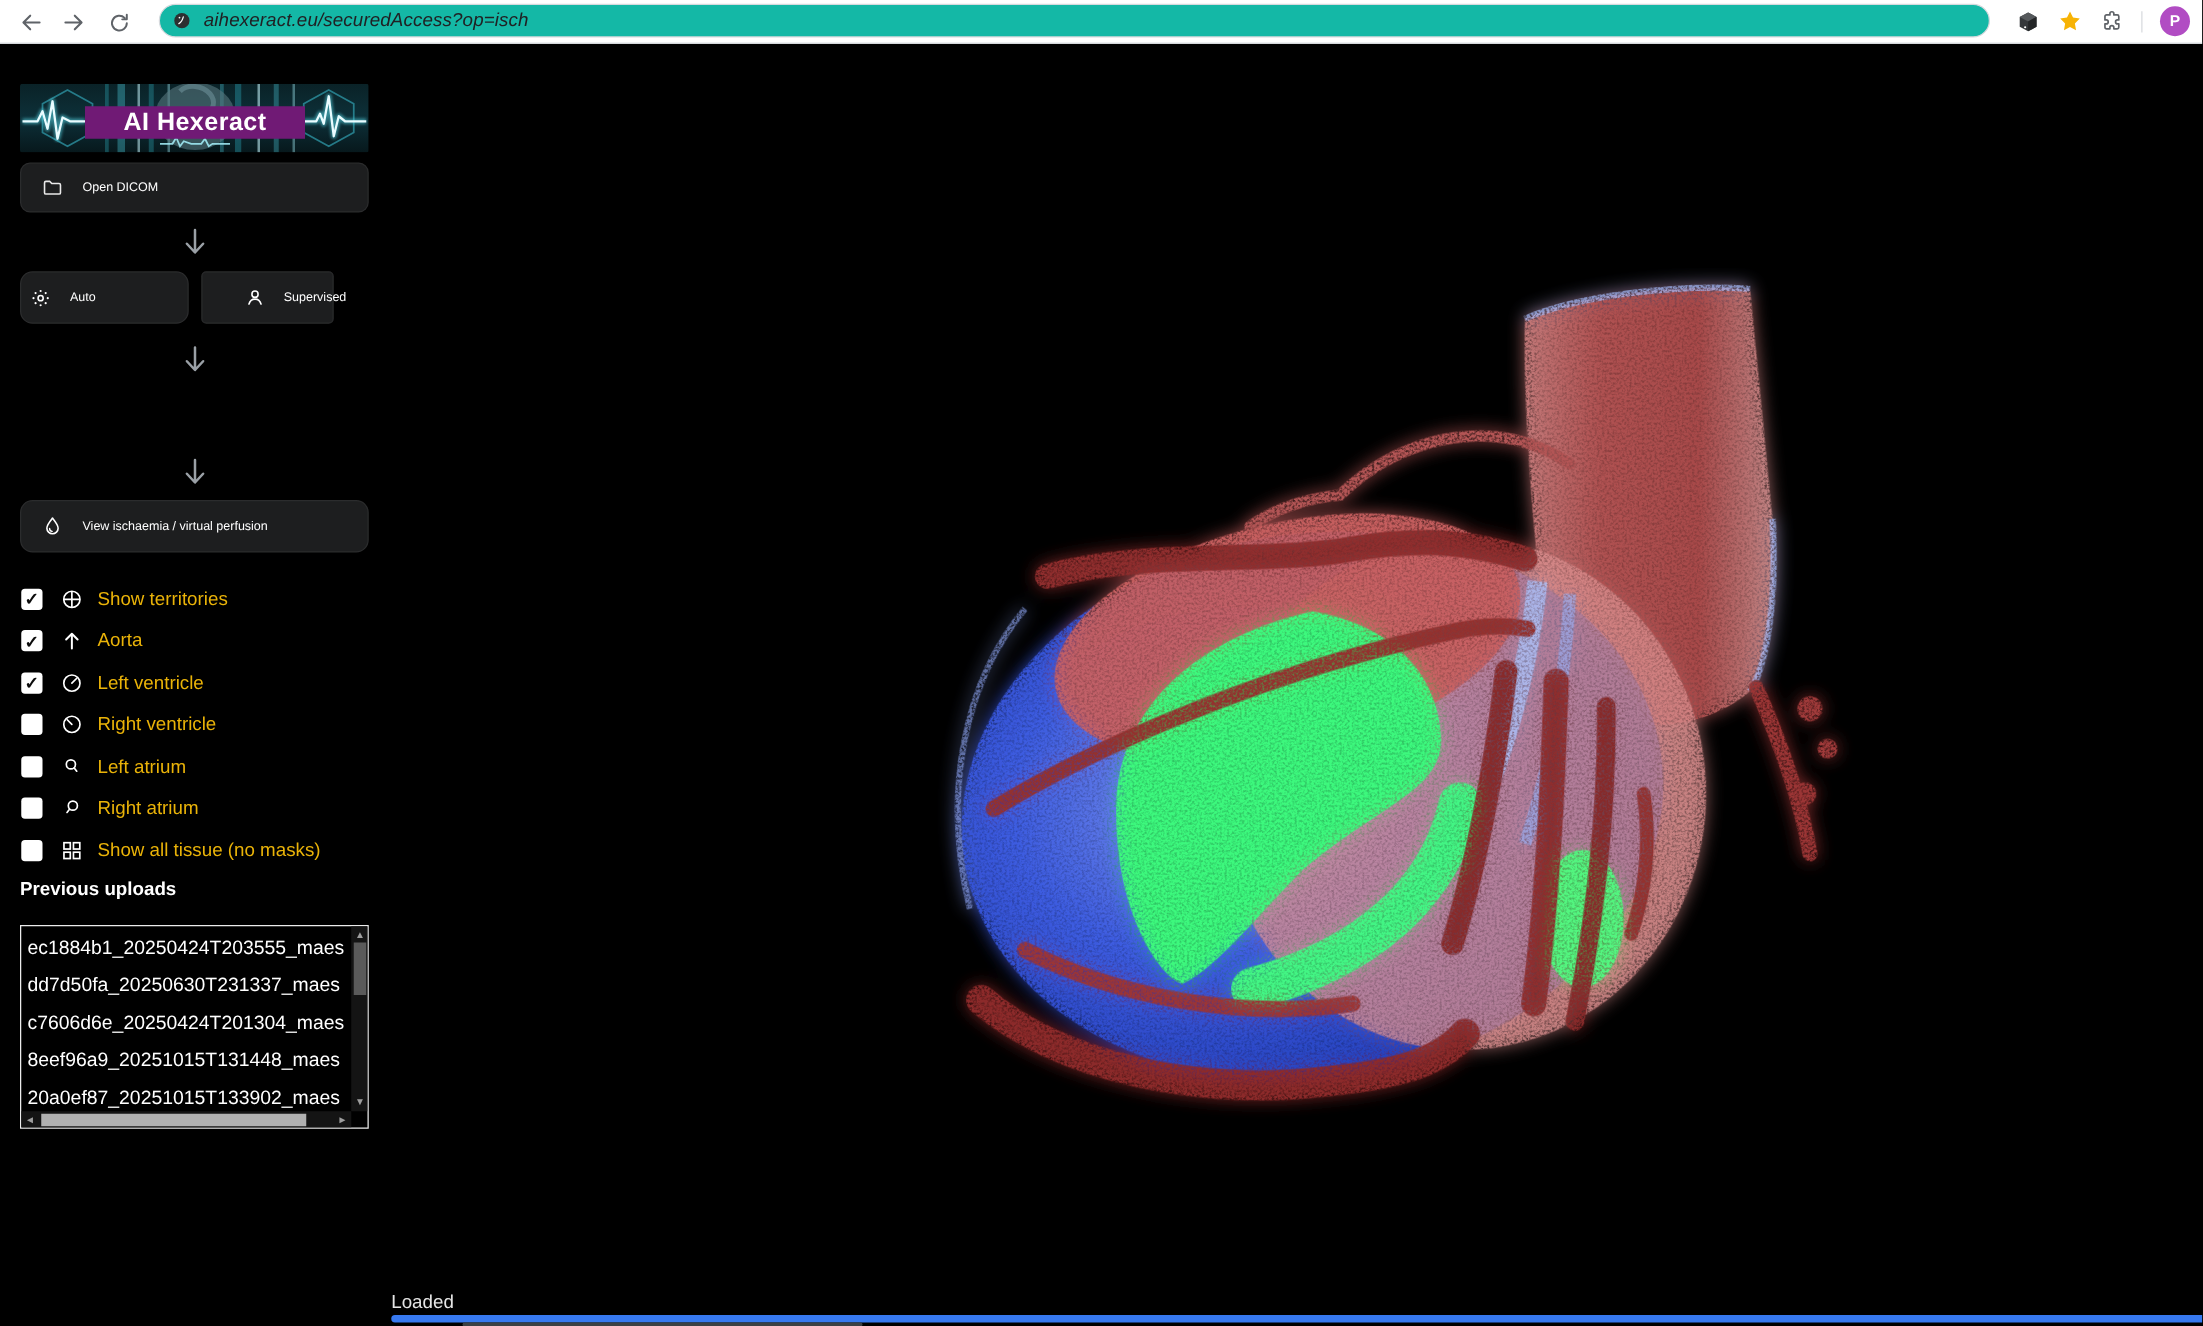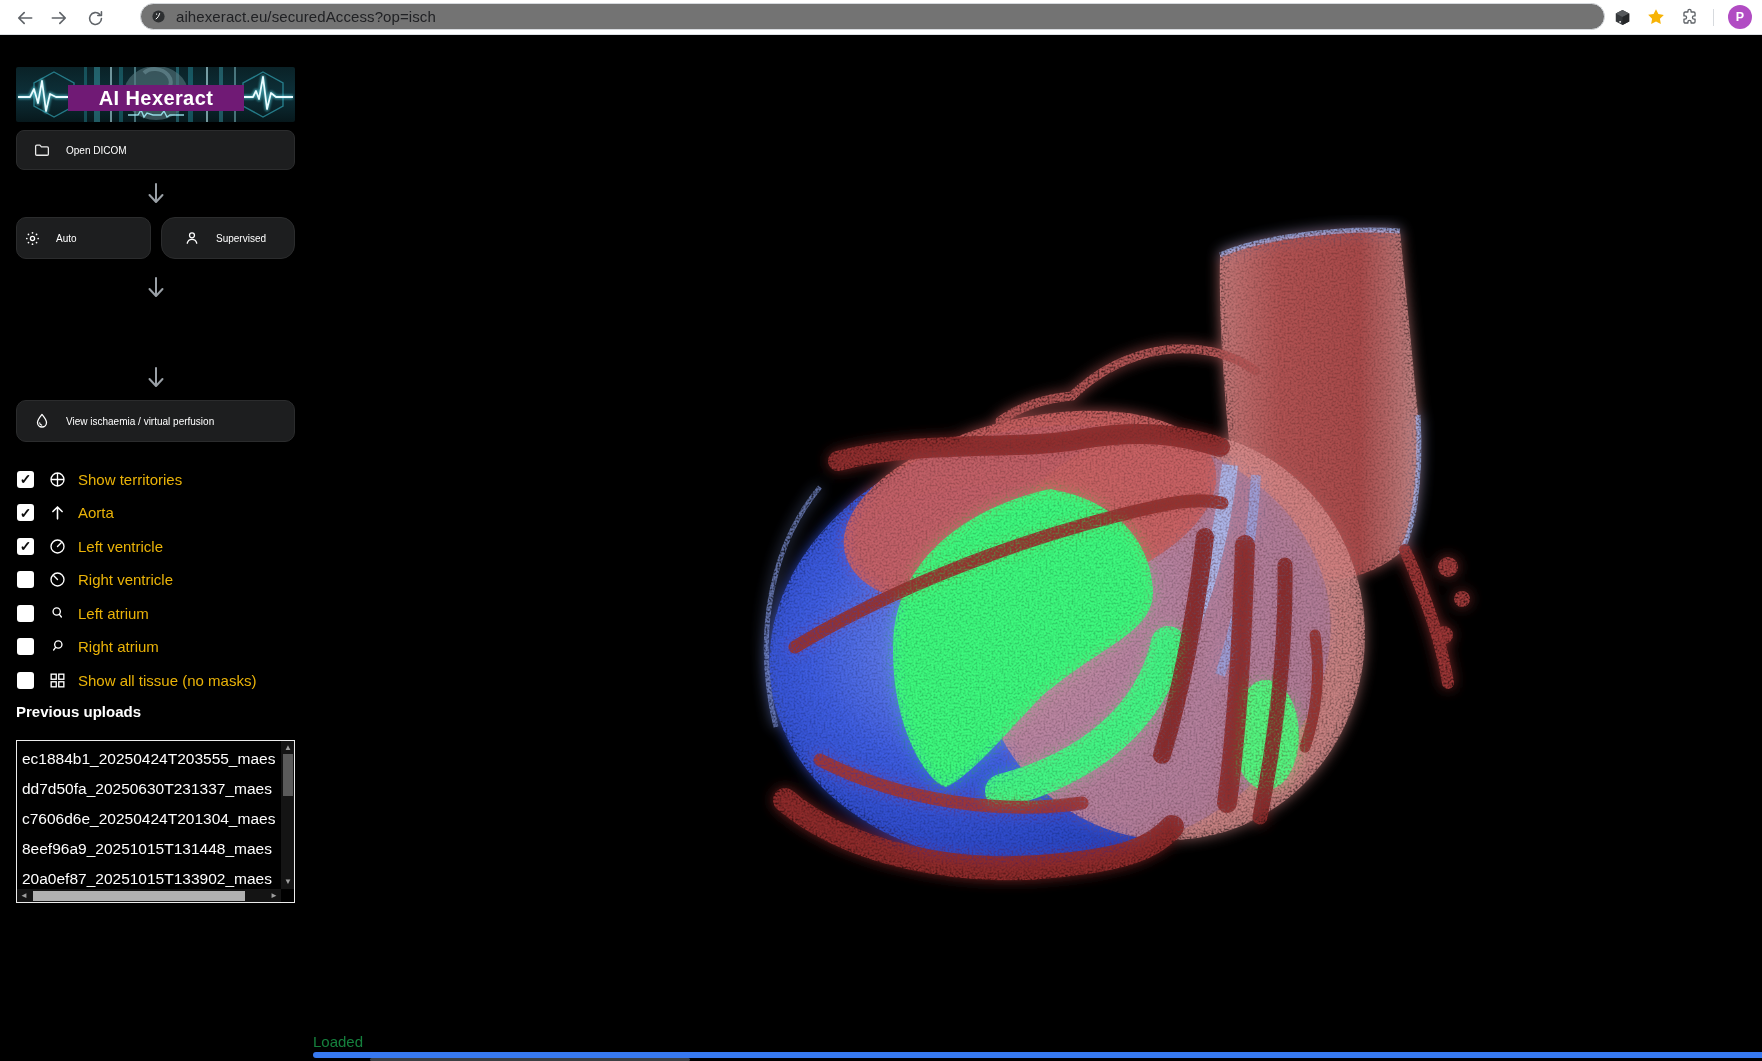--- a/index.html
+++ b/index.html
@@ -3,22 +3,22 @@
 <meta charset="utf-8">
 <style>
   html,body{margin:0;padding:0;background:#000;}
   .screen{position:relative;width:1762px;height:1061px;background:#000;overflow:hidden;
           font-family:"Liberation Sans",sans-serif;-webkit-font-smoothing:antialiased;}
 
   
   .chrome{position:absolute;left:0;top:0;width:1762px;height:34px;background:#ffffff;
           border-bottom:1px solid #dcdfe3;z-index:30;}
   .navbtn{position:absolute;top:7px;width:22px;height:22px;display:flex;align-items:center;justify-content:center;cursor:pointer;}
-  .urlbar{position:absolute;left:140px;top:3px;width:1465px;height:27px;border:1px solid #d6d9dd;
-          border-radius:14px;background:#737373;display:flex;align-items:center;box-sizing:border-box;padding-left:9px;}
+  .urlbar{position:absolute;left:127px;top:3px;width:1465px;height:27px;border:1px solid #d6d9dd;
+          border-radius:14px;background:#14b8a6;display:flex;align-items:center;box-sizing:border-box;padding-left:9px;font-style:italic;}
   .urltext{margin-left:9px;font-size:15px;color:#202124;letter-spacing:.1px;}
   .chrome-right{position:absolute;right:0;top:0;height:34px;display:flex;align-items:center;gap:14px;padding-right:10px;}
   .sep{width:1px;height:17px;background:#d7dade;}
   .avatar{width:24px;height:24px;border-radius:50%;background:#b14cc3;color:#fff;font-size:12.5px;font-weight:bold;
           display:flex;align-items:center;justify-content:center;cursor:pointer;}
 
   
   .sidebar{position:absolute;left:16px;top:35px;width:279px;height:1026px;}
   .logo{position:absolute;left:0;top:32px;width:279px;height:55px;border-radius:2px;overflow:hidden;}
   .logo-textbox{position:absolute;left:52px;top:18px;width:176px;height:26px;background:#701a75;
@@ -40,21 +40,21 @@
   .uploads-items{position:absolute;left:5px;top:3px;right:14px;bottom:14px;overflow:hidden;}
   .upload-item{color:#fff;font-size:15.5px;line-height:30px;white-space:nowrap;cursor:pointer;}
   .vscroll{position:absolute;top:0;right:0;width:13px;bottom:13px;background:#141414;}
   .hscroll{position:absolute;left:0;right:13px;bottom:0;height:13px;background:#141414;}
   .scroll-arrow{position:absolute;color:#9e9e9e;font-size:8px;line-height:8px;cursor:pointer;}
   .vthumb{position:absolute;left:1.5px;top:13px;width:10px;height:42px;background:#5a5a5a;cursor:pointer;}
   .hthumb{position:absolute;top:1.5px;left:16px;width:212px;height:10px;background:#b1b1b1;cursor:pointer;}
 
   
   .heart{position:absolute;left:700px;top:215px;cursor:grab;}
-  .status-label{position:absolute;left:313px;top:1033px;color:#15803d;font-size:15px;}
+  .status-label{position:absolute;left:313px;top:1033px;color:#e5e5e5;font-size:15px;}
   .pbar-blue{position:absolute;left:313px;top:1052px;width:1449px;height:5.5px;background:#3779f0;
              border-radius:3px 0 0 3px;}
   .pbar-gray{position:absolute;left:370px;top:1058px;width:320px;height:3px;background:#3c4043;border-radius:2px;}
 </style>
 </head>
 <body>
 
 <div class="screen">
 
   <header class="chrome">
@@ -181,21 +181,21 @@
               <circle cx="17.1" cy="17.1" r="1.1"></circle>
               <circle cx="12" cy="19.2" r="1.1"></circle>
               <circle cx="6.9" cy="17.1" r="1.1"></circle>
               <circle cx="4.8" cy="12" r="1.1"></circle>
               <circle cx="6.9" cy="6.9" r="1.1"></circle>
             </g>
           </svg>
       </span>
       <span>Auto</span>
     </button>
-    <button class="btn" style="left:145px;top:182px;width:134px;height:42px;padding-left:20px;border-radius:14px">
+    <button class="btn" style="left:145px;top:182px;width:106px;height:42px;padding-left:33px;border-radius:4px">
       <span class="bicon">
         <svg width="18" height="18" viewBox="0 0 24 24">
             <circle cx="12" cy="8.4" r="3.3" fill="none" stroke="#fff" stroke-width="1.7"></circle>
             <path d="M5.6 19c.9-3.5 3.4-5.3 6.4-5.3s5.5 1.8 6.4 5.3" fill="none" stroke="#fff" stroke-width="1.7" stroke-linecap="round"></path>
           </svg>
       </span>
       <span>Supervised</span>
     </button>
 
     <div class="flow-arrow" style="top:240px">

